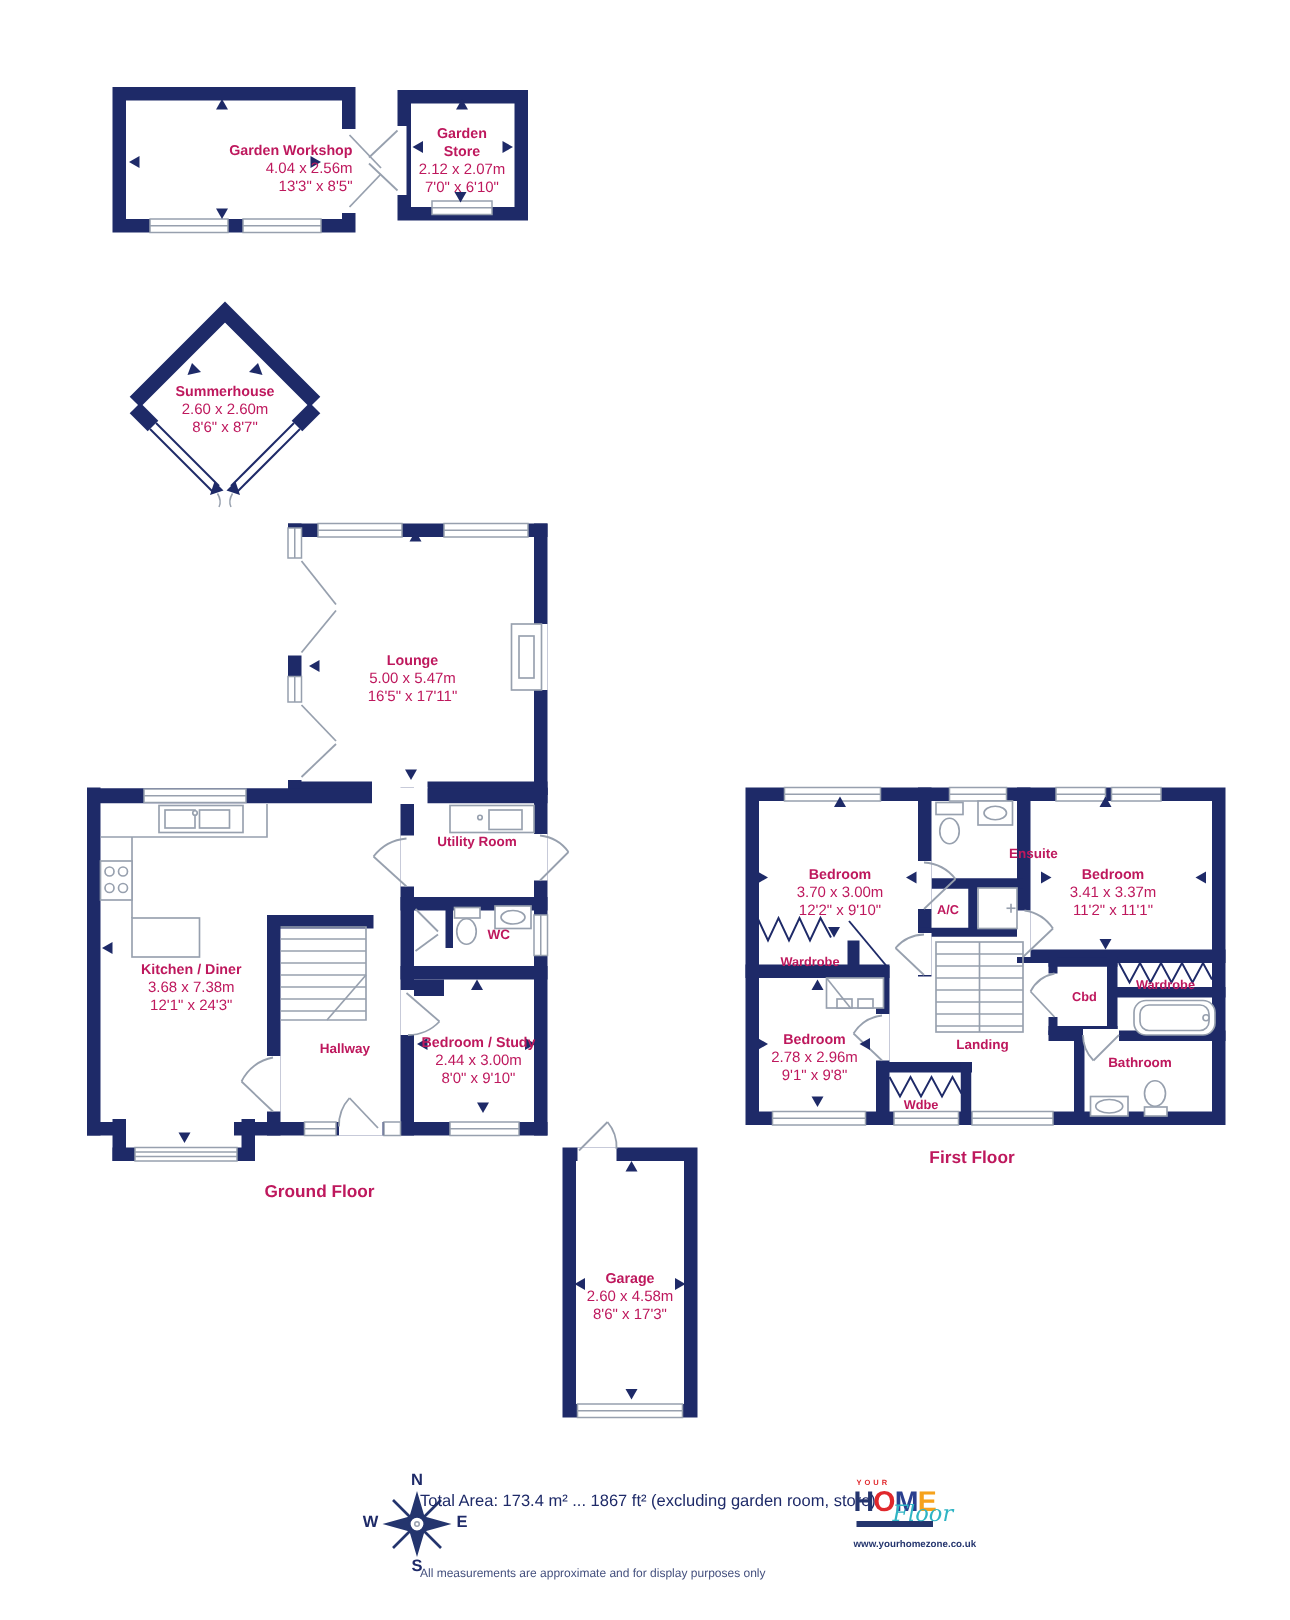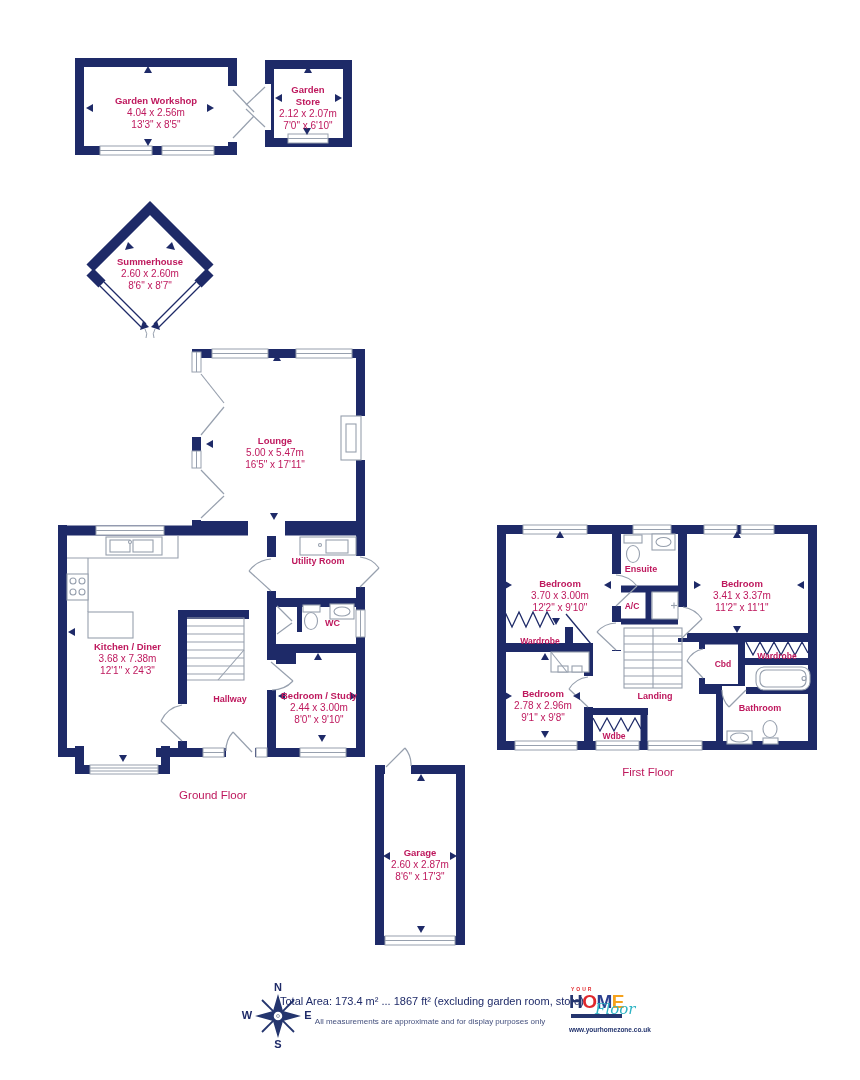--- a/index.html
+++ b/index.html
@@ -4,25 +4,25 @@
 <style>
   html,body{margin:0;padding:0;background:#fff;}
   .canvas{position:relative;width:860px;height:1080px;background:#fff;overflow:hidden;
           font-family:"Liberation Sans",sans-serif;color:#1e2a68;}
   .canvas svg{position:absolute;left:0;top:0;}
   .lbl{position:absolute;text-align:center;color:#be185d;}
   .rn{font-weight:bold;font-size:9.5px;line-height:12px;white-space:nowrap;}
   .rd{font-size:10px;line-height:11.5px;white-space:nowrap;}
   .sm .rn{font-size:9px;}
   .xs .rn{font-size:8.5px;line-height:10px;}
-  .floor-title{font-weight:normal;font-size:11.5px;}
+  .floor-title{font-weight:bold;font-size:11.5px;}
   .compass-letter{position:absolute;width:18px;text-align:center;font-weight:bold;font-size:11px;}
   .total-area{position:absolute;left:280px;top:995px;width:300px;text-align:center;
               font-size:11px;white-space:nowrap;}
-  .disclaimer{position:absolute;left:280px;top:1017px;width:300px;text-align:center;
+  .disclaimer{position:absolute;left:280px;top:1044px;width:300px;
               font-size:8px;color:#44507e;white-space:nowrap;}
   .logo{position:absolute;left:564px;top:984px;width:92px;height:54px;}
   .logo-your{position:absolute;left:7px;top:2px;font-size:5px;font-weight:bold;
              letter-spacing:2px;color:#e0282c;}
   .logo-home{position:absolute;left:5px;top:7px;font-size:19px;font-weight:bold;
              letter-spacing:-0.5px;white-space:nowrap;}
   .lh{color:#24356e;} .lo{color:#e0282c;} .lm{color:#2a3f8f;} .le{color:#f6a21c;}
   .logo-bar{position:absolute;left:7px;top:30px;width:51px;height:3.5px;background:#24356e;}
   .logo-zone{position:absolute;left:31px;top:16px;font-family:"DejaVu Serif",serif;
              font-style:italic;font-size:15px;color:#2fb4c4;}
@@ -404,21 +404,21 @@
 
   <g>
     <line x1="262" y1="1000" x2="294" y2="1032" stroke="#24356e" stroke-width="1.8"></line>
     <line x1="294" y1="1000" x2="262" y2="1032" stroke="#24356e" stroke-width="1.8"></line>
     <path d="M278,994 L283,1011 L301,1016 L283,1021 L278,1038 L273,1021 L255,1016 L273,1011 Z" fill="#24356e"></path>
     <circle cx="278" cy="1016" r="5" fill="#fff" stroke="#24356e" stroke-width="1.5"></circle>
     <circle cx="278" cy="1016" r="1.5" fill="none" stroke="#97a0ae" stroke-width="1"></circle>
   </g>
 </svg>
 
-  <div class="lbl" style="left:77px;top:95px;width:158px;">
+  <div class="lbl" style="left:77px;top:95px;width:158px;text-align:right;">
     <div class="rn">Garden Workshop</div>
     <div class="rd">4.04 x 2.56m</div>
     <div class="rd">13'3" x 8'5"</div>
   </div>
 
   <div class="lbl" style="left:270px;top:84px;width:76px;">
     <div class="rn">Garden</div>
     <div class="rn">Store</div>
     <div class="rd">2.12 x 2.07m</div>
     <div class="rd">7'0" x 6'10"</div>
@@ -475,21 +475,21 @@
     <div class="rd">3.41 x 3.37m</div>
     <div class="rd">11'2" x 11'1"</div>
   </div>
 
   <div class="lbl" style="left:495px;top:688px;width:96px;">
     <div class="rn">Bedroom</div>
     <div class="rd">2.78 x 2.96m</div>
     <div class="rd">9'1" x 9'8"</div>
   </div>
 
-  <div class="lbl sm" style="left:608px;top:563px;width:66px;">
+  <div class="lbl sm" style="left:656px;top:563px;width:66px;">
     <div class="rn">Ensuite</div>
   </div>
 
   <div class="lbl xs" style="left:616px;top:601px;width:32px;">
     <div class="rn">A/C</div>
   </div>
 
   <div class="lbl xs" style="left:504px;top:636px;width:72px;">
     <div class="rn">Wardrobe</div>
   </div>
@@ -513,21 +513,21 @@
   <div class="lbl sm" style="left:722px;top:702px;width:76px;">
     <div class="rn">Bathroom</div>
   </div>
 
   <div class="lbl floor-title" style="left:583px;top:766px;width:130px;">
     <span>First Floor</span>
   </div>
 
   <div class="lbl" style="left:378px;top:847px;width:84px;">
     <div class="rn">Garage</div>
-    <div class="rd">2.60 x 2.87m</div>
+    <div class="rd">2.60 x 4.58m</div>
     <div class="rd">8'6" x 17'3"</div>
   </div>
 
   <div class="compass-letter" style="left:269px;top:981px;">N</div>
   <div class="compass-letter" style="left:269px;top:1038px;">S</div>
   <div class="compass-letter" style="left:238px;top:1009px;">W</div>
   <div class="compass-letter" style="left:299px;top:1009px;">E</div>
 
   <div class="total-area">Total Area: 173.4 m² ... 1867 ft² (excluding garden room, store)</div>
   <div class="disclaimer">All measurements are approximate and for display purposes only</div>

